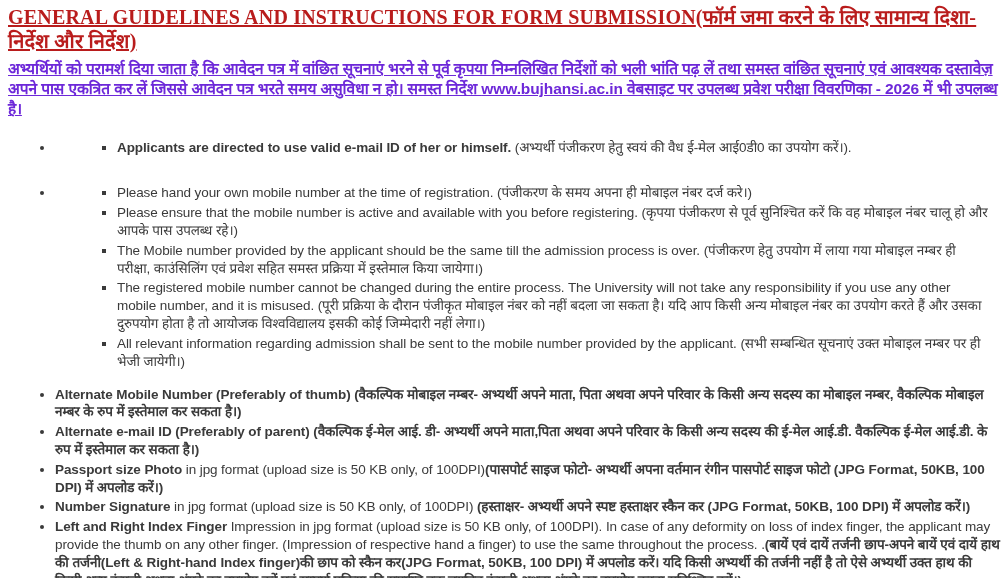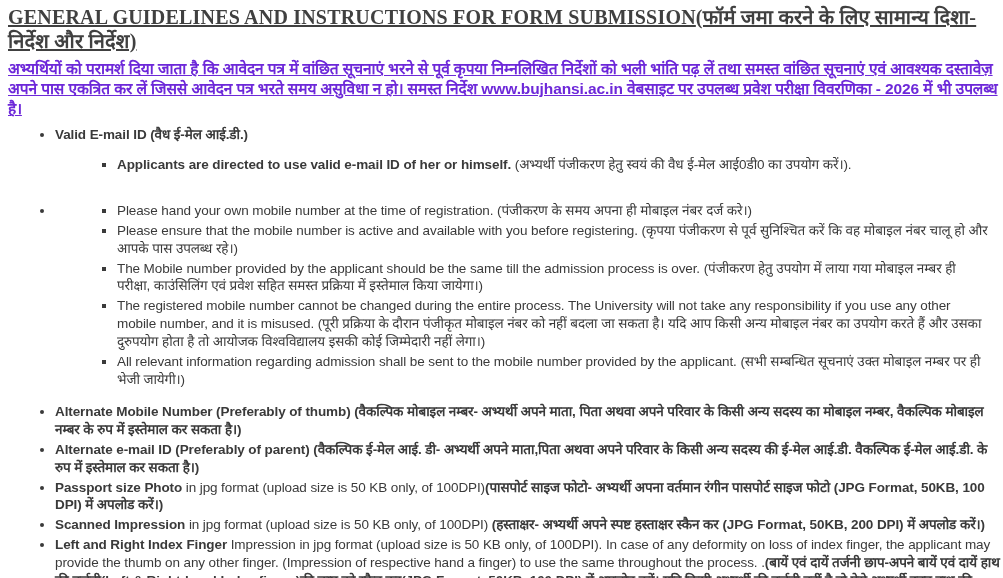--- a/index.html
+++ b/index.html
@@ -17,21 +17,21 @@
     padding: 6px 2px 0 8px;
     background: #ffffff;
     color: #333333;
   }
   .title {
     margin: 0 0 4px 0;
     font-family: "Liberation Serif", serif;
     font-size: 20px;
     line-height: 1.18;
     font-weight: bold;
-    color: #404040;
+    color: #b91c1c;
     text-decoration: underline;
     letter-spacing: 0.2px;
   }
   .intro {
     margin: 6px 0 4px 0;
     font-family: "Liberation Sans", sans-serif;
     font-size: 15.5px;
     line-height: 1.3;
     font-weight: bold;
     color: #6d28d9;
@@ -62,29 +62,29 @@
 </style>
 </head>
 <body>
 
 <div class="page">
   <h1 class="title"><span>GENERAL GUIDELINES AND INSTRUCTIONS FOR FORM SUBMISSION</span><span>(फॉर्म जमा करने के लिए सामान्य दिशा-निर्देश और निर्देश)</span></h1>
 
   <p class="intro"><span>अभ्यर्थियों को परामर्श दिया जाता है कि आवेदन पत्र में वांछित सूचनाएं भरने से पूर्व कृपया निम्नलिखित निर्देशों को भली भांति पढ़ लें तथा समस्त वांछित सूचनाएं एवं आवश्यक दस्तावेज़ अपने पास एकत्रित कर लें जिससे आवेदन पत्र भरते समय असुविधा न हो। समस्त निर्देश </span><span class="url">www.bujhansi.ac.in</span><span> वेबसाइट पर उपलब्ध प्रवेश परीक्षा विवरणिका - 2026 में भी उपलब्ध है।</span></p>
 
   <ul class="l1" id="guidelines-list">
-      <li><span class="seg bold">Valid E-mail ID (वैध ई-मेल आई.डी.)</span><ul class="l2">
+      <li><ul class="l2">
           <li><span class="seg bold">Applicants are directed to use valid e-mail ID of her or himself.</span><span class="seg"> (अभ्यर्थी पंजीकरण हेतु स्वयं की वैध ई-मेल आई0डी0 का उपयोग करें।).</span></li>
         </ul></li>
       <li><ul class="l2">
           <li><span class="seg">Please hand your own mobile number at the time of registration. (पंजीकरण के समय अपना ही मोबाइल नंबर दर्ज करे।)</span></li>
           <li><span class="seg">Please ensure that the mobile number is active and available with you before registering. (कृपया पंजीकरण से पूर्व सुनिश्चित करें कि वह मोबाइल नंबर चालू हो और आपके पास उपलब्ध रहे।)</span></li>
           <li><span class="seg">The Mobile number provided by the applicant should be the same till the admission process is over. (पंजीकरण हेतु उपयोग में लाया गया मोबाइल नम्बर ही परीक्षा, काउंसिलिंग एवं प्रवेश सहित समस्त प्रक्रिया में इस्तेमाल किया जायेगा।)</span></li>
           <li><span class="seg">The registered mobile number cannot be changed during the entire process. The University will not take any responsibility if you use any other mobile number, and it is misused. (पूरी प्रक्रिया के दौरान पंजीकृत मोबाइल नंबर को नहीं बदला जा सकता है। यदि आप किसी अन्य मोबाइल नंबर का उपयोग करते हैं और उसका दुरुपयोग होता है तो आयोजक विश्वविद्यालय इसकी कोई जिम्मेदारी नहीं लेगा।)</span></li>
           <li><span class="seg">All relevant information regarding admission shall be sent to the mobile number provided by the applicant. (सभी सम्बन्धित सूचनाएं उक्त मोबाइल नम्बर पर ही भेजी जायेगी।)</span></li>
         </ul></li>
       <li><span class="seg bold">Alternate Mobile Number (Preferably of thumb) (वैकल्पिक मोबाइल नम्बर- अभ्यर्थी अपने माता, पिता अथवा अपने परिवार के किसी अन्य सदस्य का मोबाइल नम्बर, वैकल्पिक मोबाइल नम्बर के रुप में इस्तेमाल कर सकता है।)</span></li>
       <li><span class="seg bold">Alternate e-mail ID (Preferably of parent) (वैकल्पिक ई-मेल आई. डी- अभ्यर्थी अपने माता,पिता अथवा अपने परिवार के किसी अन्य सदस्य की ई-मेल आई.डी. वैकल्पिक ई-मेल आई.डी. के रुप में इस्तेमाल कर सकता है।)</span></li>
       <li><span class="seg bold">Passport size Photo</span><span class="seg"> in jpg format (upload size is 50 KB only, of 100DPI)</span><span class="seg bold">(पासपोर्ट साइज फोटो- अभ्यर्थी अपना वर्तमान रंगीन पासपोर्ट साइज फोटो (JPG Format, 50KB, 100 DPI) में अपलोड करें।)</span></li>
-      <li><span class="seg bold">Scanned Impression</span><span class="seg"> in jpg format (upload size is 50 KB only, of 100DPI) </span><span class="seg bold">(हस्ताक्षर- अभ्यर्थी अपने स्पष्ट हस्ताक्षर स्कैन कर (JPG Format, 50KB, 200 DPI) में अपलोड करें।)</span></li>
+      <li><span class="seg bold">Number Signature</span><span class="seg"> in jpg format (upload size is 50 KB only, of 100DPI) </span><span class="seg bold">(हस्ताक्षर- अभ्यर्थी अपने स्पष्ट हस्ताक्षर स्कैन कर (JPG Format, 50KB, 100 DPI) में अपलोड करें।)</span></li>
       <li><span class="seg bold">Left and Right Index Finger</span><span class="seg"> Impression in jpg format (upload size is 50 KB only, of 100DPI). In case of any deformity on loss of index finger, the applicant may provide the thumb on any other finger. (Impression of respective hand a finger) to use the same throughout the process. .</span><span class="seg bold">(बायें एवं दायें तर्जनी छाप-अपने बायें एवं दायें हाथ की तर्जनी(Left &amp; Right-hand Index finger)की छाप को स्कैन कर(JPG Format, 50KB, 100 DPI) में अपलोड करें। यदि किसी अभ्यर्थी की तर्जनी नहीं है तो ऐसे अभ्यर्थी उक्त हाथ की किसी अन्य ऊंगली अथवा अंगूठे का उपयोग करें एवं सम्पूर्ण प्रक्रिया की समाप्ति तक चयनित ऊंगली अथवा अंगूठे का उपयोग करना सुनिश्चित करें।)</span></li>
     </ul>
 </div>
 
 </body></html>

